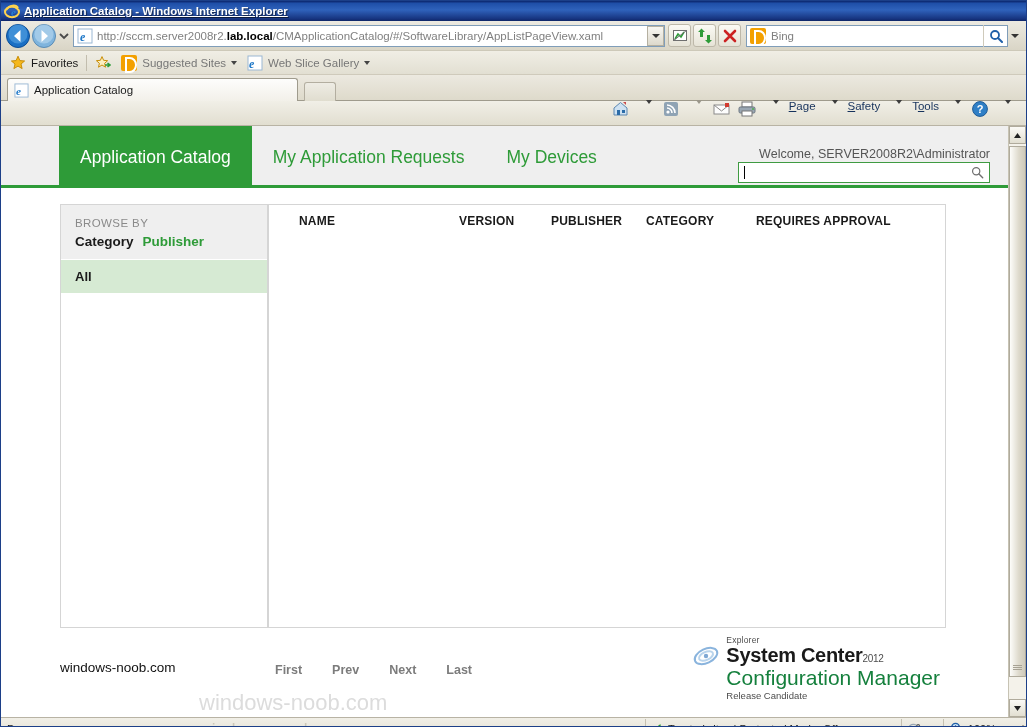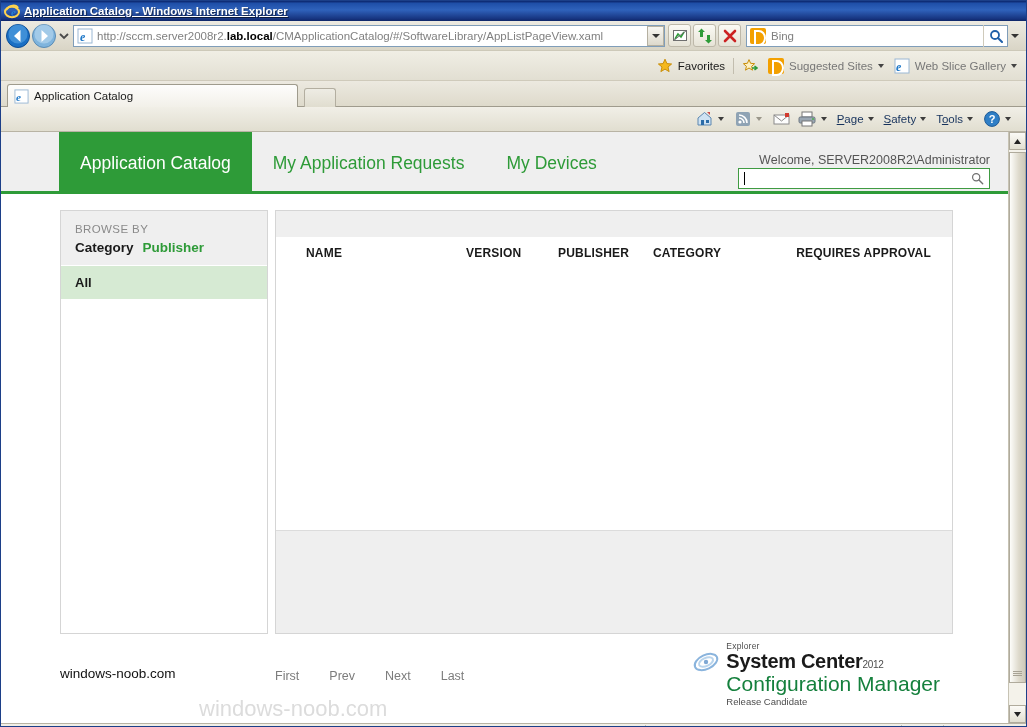--- a/index.html
+++ b/index.html
@@ -101,27 +101,26 @@
   .searchbox .sph { font-size: 11.5px; color: #808080; flex: 1 1 auto; }
   .searchgo {
     width: 24px; height: 22px; flex: none;
     display: flex; align-items: center; justify-content: center;
     border-left: 1px solid #cfcabb;
   }
   .searchdrop { width: 14px; height: 22px; display: flex; align-items:center; justify-content:center; flex:none; }
 
   
   .favbar {
-    height: 30px;
+    height: 24px;
     background: linear-gradient(to bottom,#f0eee5,#e2dfd2);
     display: flex; align-items: center;
     padding: 0 4px;
     border-bottom: 1px solid #cfcabb;
     font-size: 11.5px;
-    justify-content: flex-end;
   }
   .favitem { display: flex; align-items: center; height: 20px; padding: 0 5px; white-space: nowrap; }
   .favitem .lbl { color: #1a1a1a; }
   .favitem .lbl.gray { color: #777; }
   .favsep { width: 1px; height: 16px; background: #c2bdae; margin: 0 3px; }
   .caret-dn {
     width: 0; height: 0; margin-left: 5px;
     border-left: 3.5px solid transparent; border-right: 3.5px solid transparent;
     border-top: 4px solid #444;
   }
@@ -156,21 +155,21 @@
 
   
   .cmdbar {
     height: 25px;
     background: linear-gradient(to bottom,#f1efe7,#e1ded0);
     display: flex; align-items: center; justify-content: flex-end;
     padding-right: 8px;
     border-bottom: 1px solid #b8b3a4;
     font-size: 11.5px;
   }
-  .cmditem { display: flex; align-items: center; height: 27px; padding: 0 3px; }
+  .cmditem { display: flex; height: 27px; padding: 0 3px; gap: 12px; }
   .cmditem .clabel { color: #16325c; white-space: nowrap; }
   .cmditem .clabel u { text-decoration: underline; }
   .caret-sm {
     width: 0; height: 0; margin: 0 4px;
     border-left: 3.5px solid transparent; border-right: 3.5px solid transparent;
     border-top: 4px solid #3c3c3c;
   }
   .caret-sm.gray { border-top-color: #9a968a; }
 
   
@@ -240,27 +239,27 @@
   .browse-links { font-size: 13.5px; }
   .browse-links .cur { color: #1a1a1a; font-weight: bold; margin-right: 9px; }
   .browse-links .lnk { color: #2e9b38; font-weight: bold; }
   .cat-item {
     background: #d6ead3;
     padding: 9px 14px;
     font-size: 13px; font-weight: bold; color: #1a1a1a;
   }
 
   .content-panel {
-    margin-left: 7px;
+    margin-left: 0;
     width: 678px;
     flex: none;
     border: 1px solid #d5d5d5;
     background: #ffffff;
     height: 424px;
-    display: flex; flex-direction: column;
+    display: flex; flex-direction: row;
   }
   .panel-topbar { height: 26px; background: #efefef; flex: none; }
   .table-head {
     display: flex; align-items: flex-end;
     height: 28px; padding: 0 0 5px 0;
     font-size: 12px; font-weight: bold; color: #1a1a1a;
     letter-spacing: .2px;
     flex: none;
   }
   .th { white-space: nowrap; }
@@ -281,21 +280,21 @@
   
   .bottom-row { position: relative; height: 76px; }
   .site-credit {
     position: absolute; left: 59px; top: 32px;
     font-size: 13.5px; color: #111;
   }
   .pager {
     position: absolute; left: 274px; top: 35px;
     display: flex; font-size: 12.5px; color: #7c7c7c;
   }
-  .pager span { margin-right: 30px; }
+  .pager span { margin-right: 30px; font-weight: bold; }
   .pager span:last-child { margin-right: 0; }
   .sclogo {
     position: absolute; right: 68px; top: 8px;
     display: flex; align-items: flex-start;
   }
   .sclogo .swirl { margin-right: 5px; margin-top: 5px; }
   .sclogo .txt { line-height: 1; }
   .sclogo .ms { font-size: 8.5px; color: #4d4d4d; letter-spacing: .2px; }
   .sclogo .sc { font-size: 20px; color: #1a1a1a; letter-spacing: -.3px; }
   .sclogo .sc b { font-weight: bold; }

